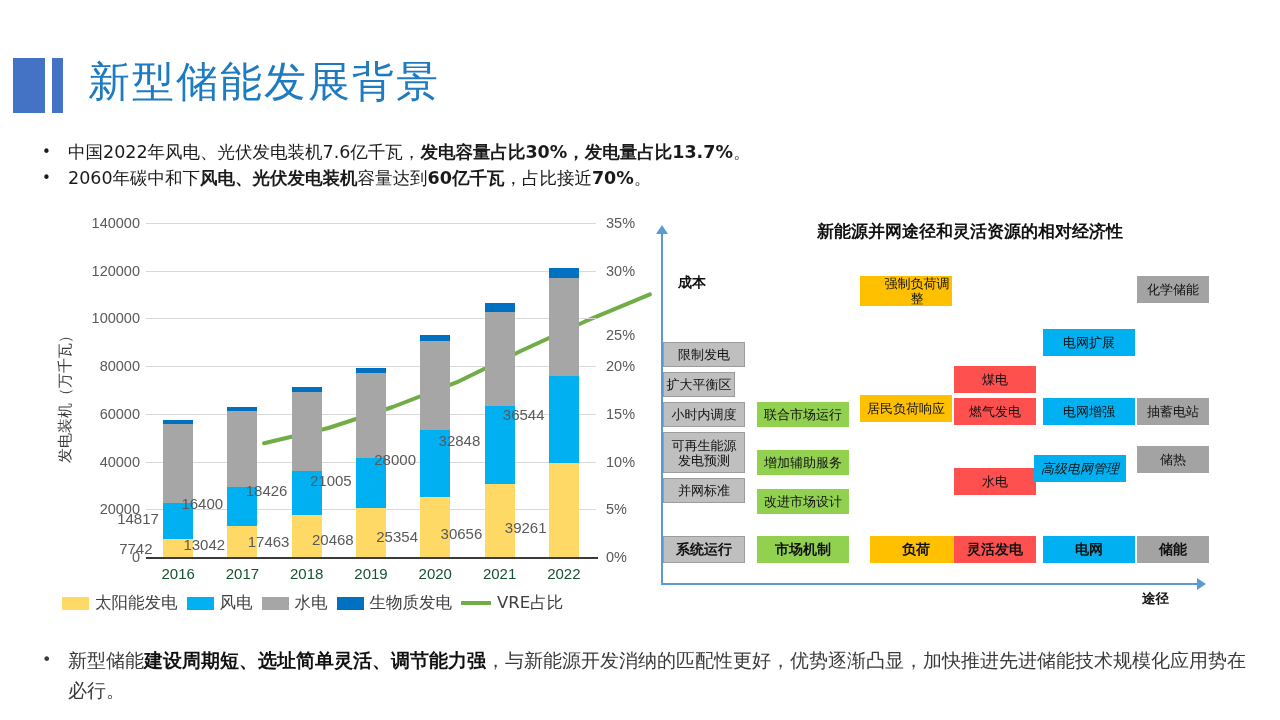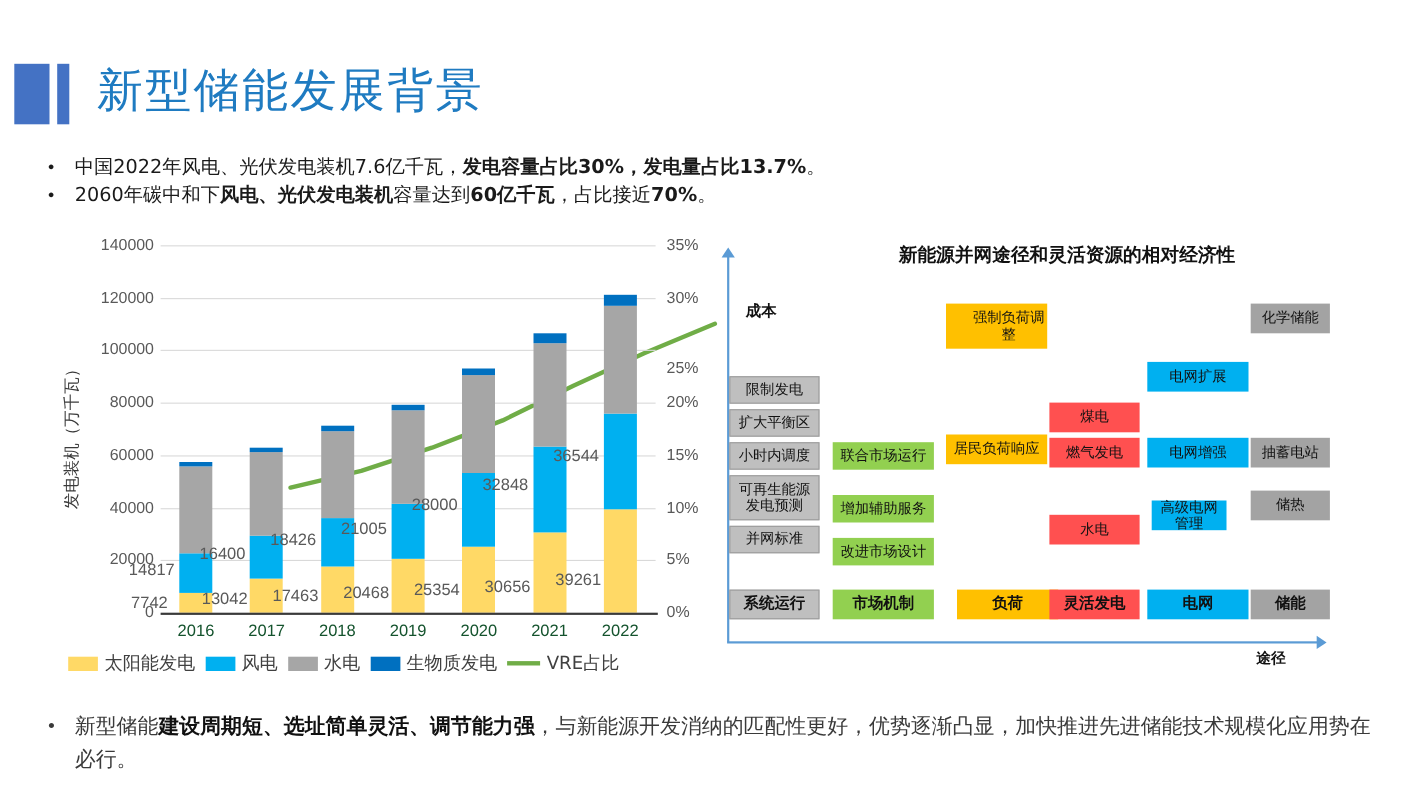--- a/index.html
+++ b/index.html
@@ -253,21 +253,21 @@
   <div id="diagram-title">新能源并网途径和灵活资源的相对经济性</div>
   <div id="axis-y-line"></div>
   <div id="axis-y-arrow"></div>
   <div id="axis-x-line"></div>
   <div id="axis-x-arrow"></div>
   <div id="axis-y-label">成本</div>
   <div id="axis-x-label">途径</div>
 <div class="dbox gray" style="left: 13px; top: 130px; width: 82px; height: 25px;">
       <span style="white-space: pre-line;">限制发电</span>
     </div>
-    <div class="dbox gray" style="left: 13px; top: 160px; width: 82px; height: 25px;">
+    <div class="dbox gray" style="left: 13px; top: 160px; width: 72px; height: 25px;">
       <span style="white-space: pre-line;">扩大平衡区</span>
     </div>
     <div class="dbox gray" style="left: 13px; top: 190px; width: 82px; height: 25px;">
       <span style="white-space: pre-line;">小时内调度</span>
     </div>
     <div class="dbox gray" style="left: 13px; top: 220px; width: 82px; height: 41px;">
       <span style="white-space: pre-line;">可再生能源
 发电预测</span>
     </div>
     <div class="dbox gray" style="left: 13px; top: 266px; width: 82px; height: 25px;">
@@ -281,21 +281,21 @@
     </div>
     <div class="dbox green" style="left: 107px; top: 238px; width: 92px; height: 25px;">
       <span style="white-space: pre-line;">增加辅助服务</span>
     </div>
     <div class="dbox green" style="left: 107px; top: 277px; width: 92px; height: 25px;">
       <span style="white-space: pre-line;">改进市场设计</span>
     </div>
     <div class="dbox green bold" style="left: 107px; top: 324px; width: 92px; height: 27px;">
       <span style="white-space: pre-line;">市场机制</span>
     </div>
-    <div class="dbox amber" style="left: 210px; top: 64px; width: 92px; height: 41px; padding-left: 24px;">
+    <div class="dbox amber" style="left: 210px; top: 64px; width: 92px; height: 30px; padding-left: 24px;">
       <span style="white-space: pre-line;">强制负荷调整</span>
     </div>
     <div class="dbox amber" style="left: 210px; top: 183px; width: 92px; height: 27px;">
       <span style="white-space: pre-line;">居民负荷响应</span>
     </div>
     <div class="dbox amber bold" style="left: 220px; top: 324px; width: 92px; height: 27px; text-align: center;">
       <span style="white-space: pre-line;">负荷</span>
     </div>
     <div class="dbox red" style="left: 304px; top: 154px; width: 82px; height: 27px;">
       <span style="white-space: pre-line;">煤电</span>
@@ -308,21 +308,21 @@
     </div>
     <div class="dbox red bold" style="left: 304px; top: 324px; width: 82px; height: 27px;">
       <span style="white-space: pre-line;">灵活发电</span>
     </div>
     <div class="dbox cyan" style="left: 393px; top: 117px; width: 92px; height: 27px;">
       <span style="white-space: pre-line;">电网扩展</span>
     </div>
     <div class="dbox cyan" style="left: 393px; top: 186px; width: 92px; height: 27px;">
       <span style="white-space: pre-line;">电网增强</span>
     </div>
-    <div class="dbox cyan" style="left: 397px; top: 243px; width: 68px; height: 27px;">
+    <div class="dbox cyan" style="left: 384px; top: 243px; width: 92px; height: 27px; font-style: italic;">
       <span style="white-space: pre-line;">高级电网管理</span>
     </div>
     <div class="dbox cyan bold" style="left: 393px; top: 324px; width: 92px; height: 27px;">
       <span style="white-space: pre-line;">电网</span>
     </div>
     <div class="dbox magenta" style="left: 487px; top: 64px; width: 72px; height: 27px;">
       <span style="white-space: pre-line;">化学储能</span>
     </div>
     <div class="dbox magenta" style="left: 487px; top: 186px; width: 72px; height: 27px;">
       <span style="white-space: pre-line;">抽蓄电站</span>

